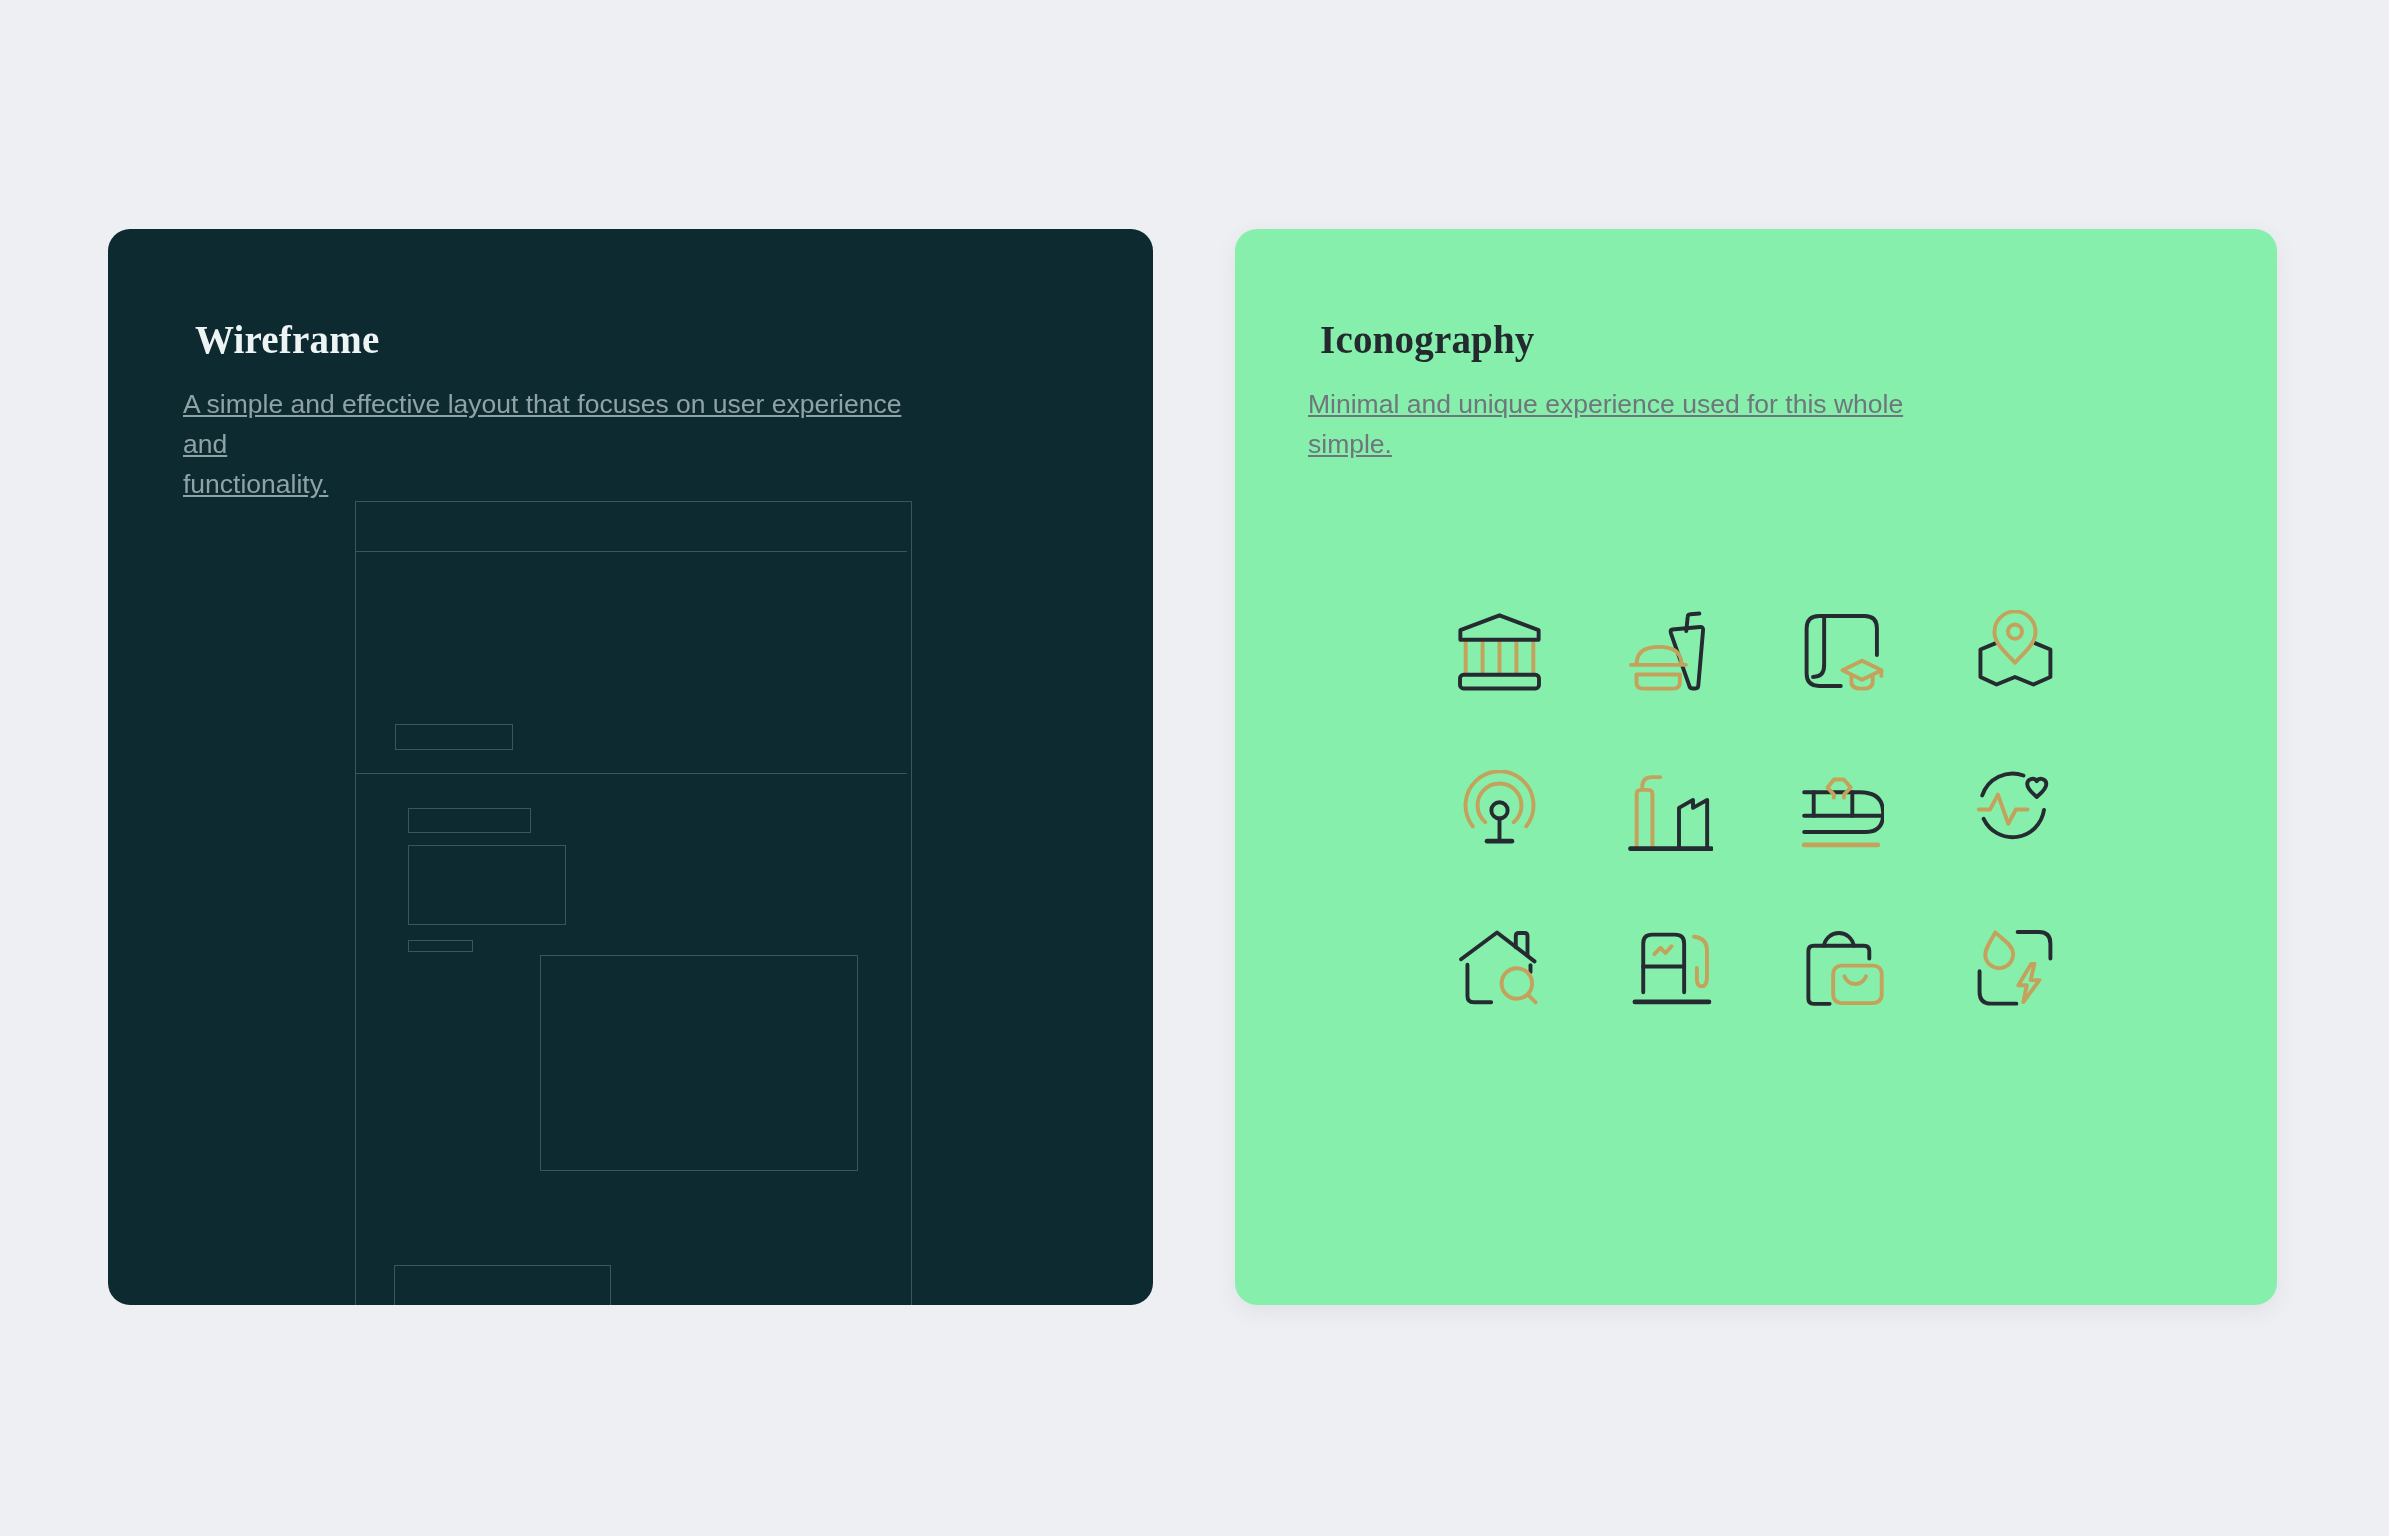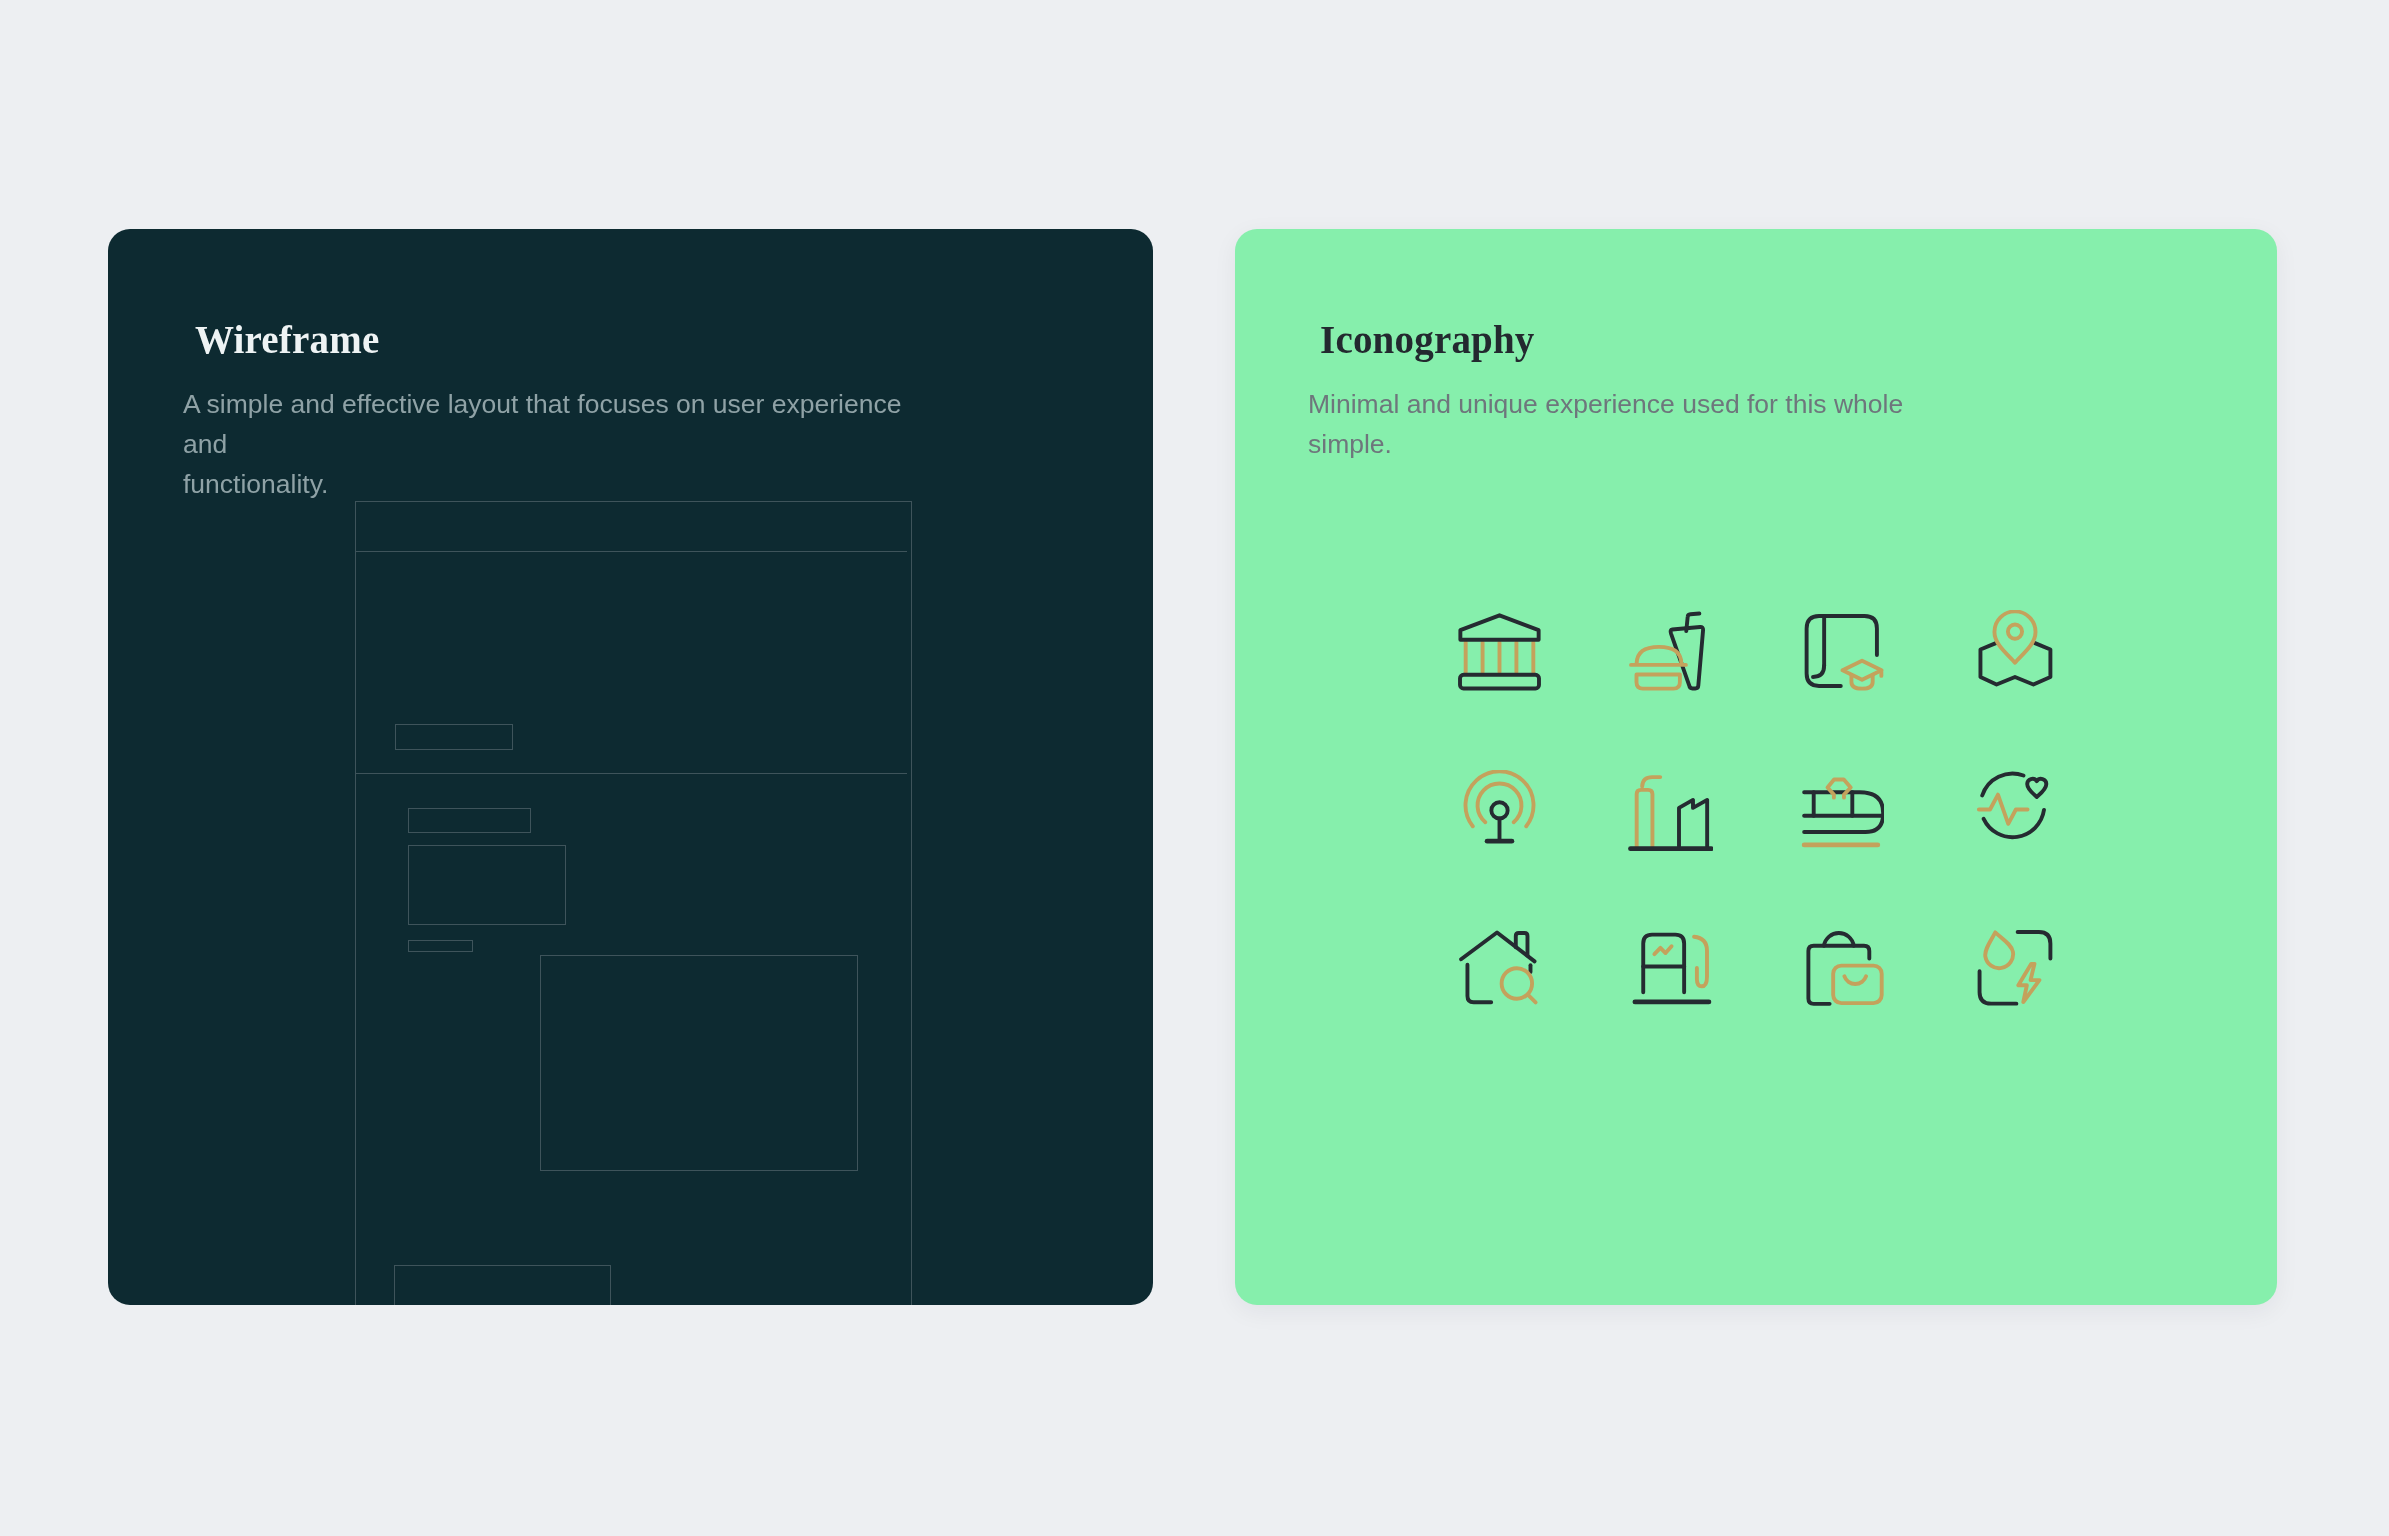--- a/index.html
+++ b/index.html
@@ -12,21 +12,21 @@
   .card.dark  { left:108px;  width:1045px; background:#0d2a31; }
   .card.light { left:1235px; width:1042px; background:#86efac; box-shadow:0 6.8px 24px rgba(20,40,50,0.06); }
 
   .card-title { position:absolute; margin:12px; top:76px; font-size:39px; font-weight:600; letter-spacing:0.2px;font-family:Liberation Serif, serif; }
   .dark  .card-title { left:75px; color:#eef3f4; }
   .light .card-title { left:73px; color:#23292f; }
 
   .card-desc { position:absolute; top:128px; font-size:26.5px; line-height:40px; font-weight:400; }
   .dark  .card-desc { left:75px; color:#8fa2a6; width:751px; }
   .light .card-desc { left:73px; color:#6e767c; width:597px; }
-  .card-desc span { display:block; }
+  .card-desc span { display:block;text-decoration:underline; }
 
   
   .wireframe {
     position:absolute; left:247px; top:272px; width:555px; height:804px;
     border:1.7px solid #3e545b; border-bottom:none;
   }
   .wf { position:absolute; border:1.7px solid #3e545b; }
   .wf-header { left:0; top:0; width:551px; height:49px; border:none; border-bottom:1.7px solid #3e545b; }
   .wf-btn    { left:39px;  top:222px; width:116px; height:24px; }
   .wf-divider{ left:0; top:271px; width:551px; height:0; border:none; border-bottom:1.7px solid #3e545b; }

